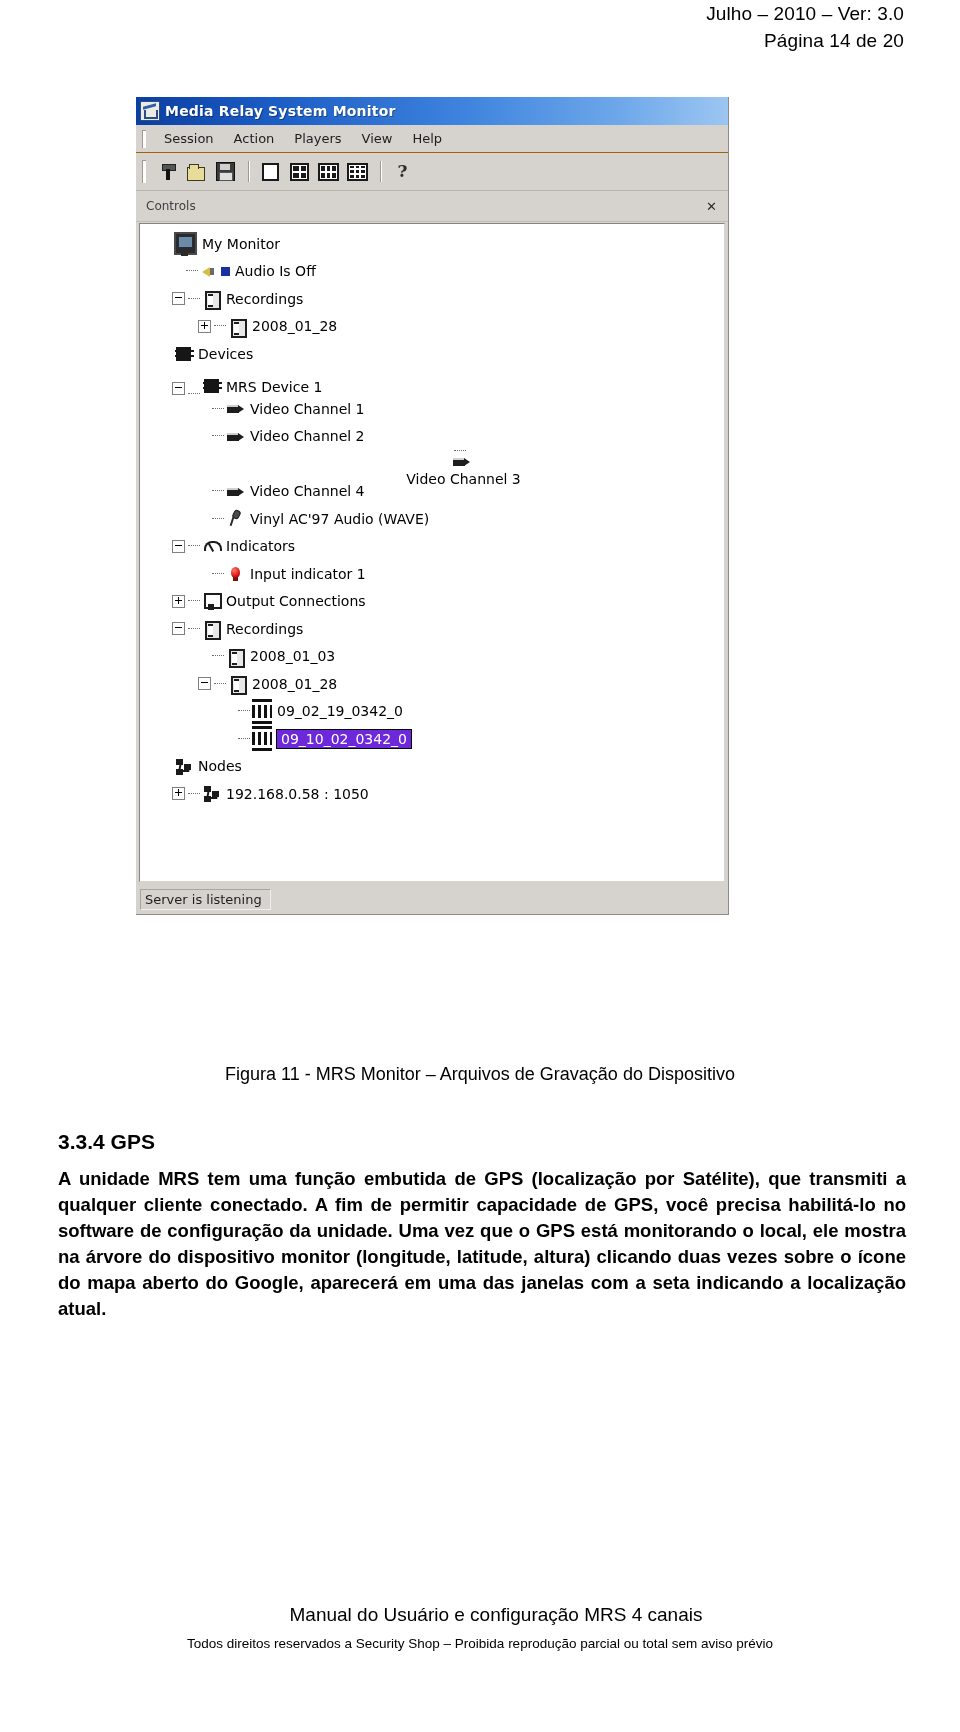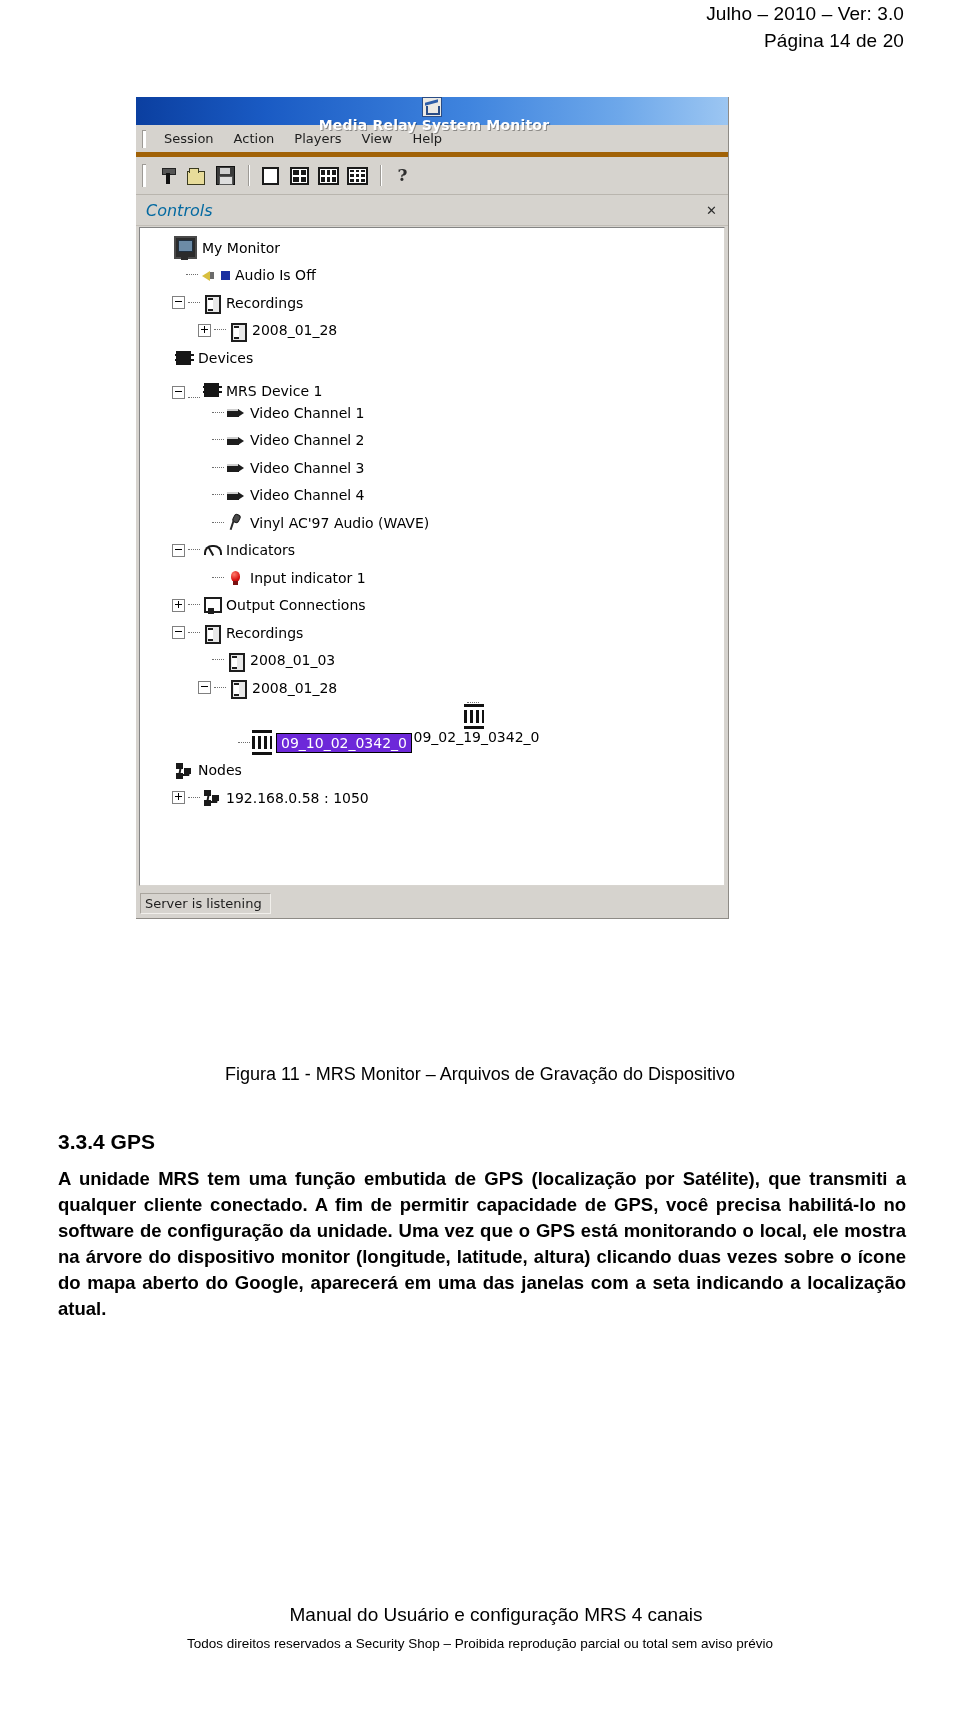--- a/index.html
+++ b/index.html
@@ -42,21 +42,20 @@
     font-family: "DejaVu Sans", sans-serif;
   }
 
   .titlebar {
     height: 28px;
     background: linear-gradient(to right, #0b3fa0 0%, #1a5bc4 22%, #3f84de 56%, #6ea8ea 82%, #9cc6f2 100%);
     display: flex;
     align-items: center;
     padding-left: 4px;
     box-sizing: border-box;
-    flex-direction: column;
   }
   .titlebar-icon {
     width: 18px;
     height: 18px;
     margin-right: 5px;
     flex: none;
     background: #eceae4;
     border: 1px solid #2a4d86;
     position: relative;
     overflow: hidden;
@@ -82,21 +81,21 @@
     font-size: 14px;
     font-weight: bold;
     letter-spacing: 0.2px;
     text-shadow: 1px 1px 0 rgba(0,0,0,0.35);
     white-space: nowrap;
   }
 
   .menubar {
     height: 27px;
     background: #d6d3ce;
-    border-bottom: 5px solid #a16207;
+    border-bottom: 1px solid #a16207;
     display: flex;
     align-items: center;
     padding-left: 6px;
   }
   .menubar .grip {
     width: 3px;
     height: 17px;
     margin-right: 9px;
     background: #ffffff;
     border-left: 1px solid #9d9a95;
@@ -183,24 +182,23 @@
 
   .panel-caption {
     height: 30px;
     background: #d6d3ce;
     display: flex;
     align-items: center;
     padding: 0 8px 0 10px;
     border-bottom: 1px solid #c2beb7;
   }
   .panel-caption-text {
-    font-size: 16px;
-    color: #0369a1;
+    font-size: 12px;
+    color: #404040;
     flex: 1;
-    font-style: italic;
   }
   .panel-close {
     font-size: 13px;
     font-weight: bold;
     color: #2b2b2b;
     padding: 0 3px;
     line-height: 1;
   }
 
   .tree-wrap {
@@ -555,21 +553,21 @@
           <span class="dots"></span>
           <span class="ticon ic-cam"></span>
           <span class="label">Video Channel 1</span>
         </div>
         <div class="node" style="padding-left: 52px;">
           <span class="expander-spacer"></span>
           <span class="dots"></span>
           <span class="ticon ic-cam"></span>
           <span class="label">Video Channel 2</span>
         </div>
-        <div class="node" style="padding-left: 52px;">
+        <div class="node" style="padding-left: 52px; flex-direction: column;">
           <span class="expander-spacer"></span>
           <span class="dots"></span>
           <span class="ticon ic-cam"></span>
           <span class="label">Video Channel 3</span>
         </div>
         <div class="node" style="padding-left: 52px;">
           <span class="expander-spacer"></span>
           <span class="dots"></span>
           <span class="ticon ic-cam"></span>
           <span class="label">Video Channel 4</span>
@@ -609,21 +607,21 @@
           <span class="dots"></span>
           <span class="ticon ic-rec"></span>
           <span class="label">2008_01_03</span>
         </div>
         <div class="node" style="padding-left: 52px;">
           <span class="expander"></span>
           <span class="dots"></span>
           <span class="ticon ic-rec"></span>
           <span class="label">2008_01_28</span>
         </div>
-        <div class="node" style="padding-left: 78px; flex-direction: column;">
+        <div class="node" style="padding-left: 78px;">
           <span class="expander-spacer"></span>
           <span class="dots"></span>
           <span class="ticon ic-film"></span>
           <span class="label">09_02_19_0342_0</span>
         </div>
         <div class="node selected" style="padding-left: 78px;">
           <span class="expander-spacer"></span>
           <span class="dots"></span>
           <span class="ticon ic-film"></span>
           <span class="label">09_10_02_0342_0</span>

